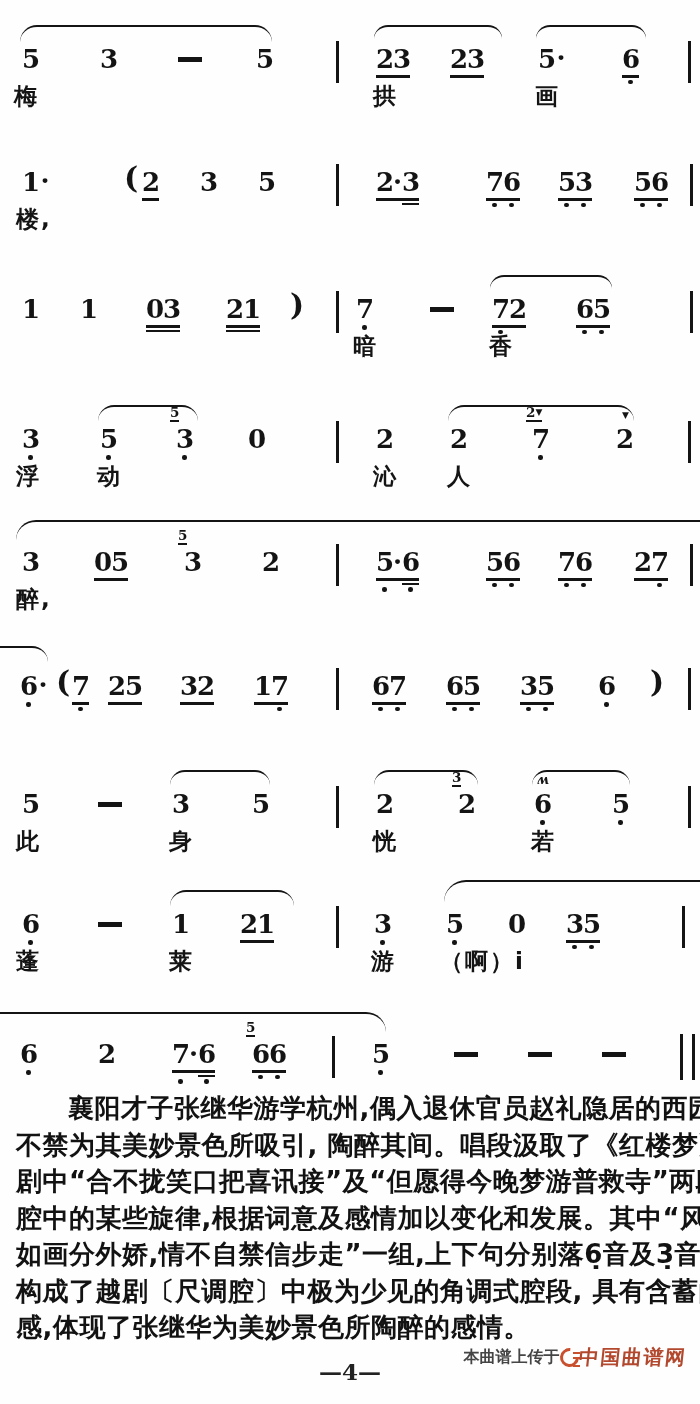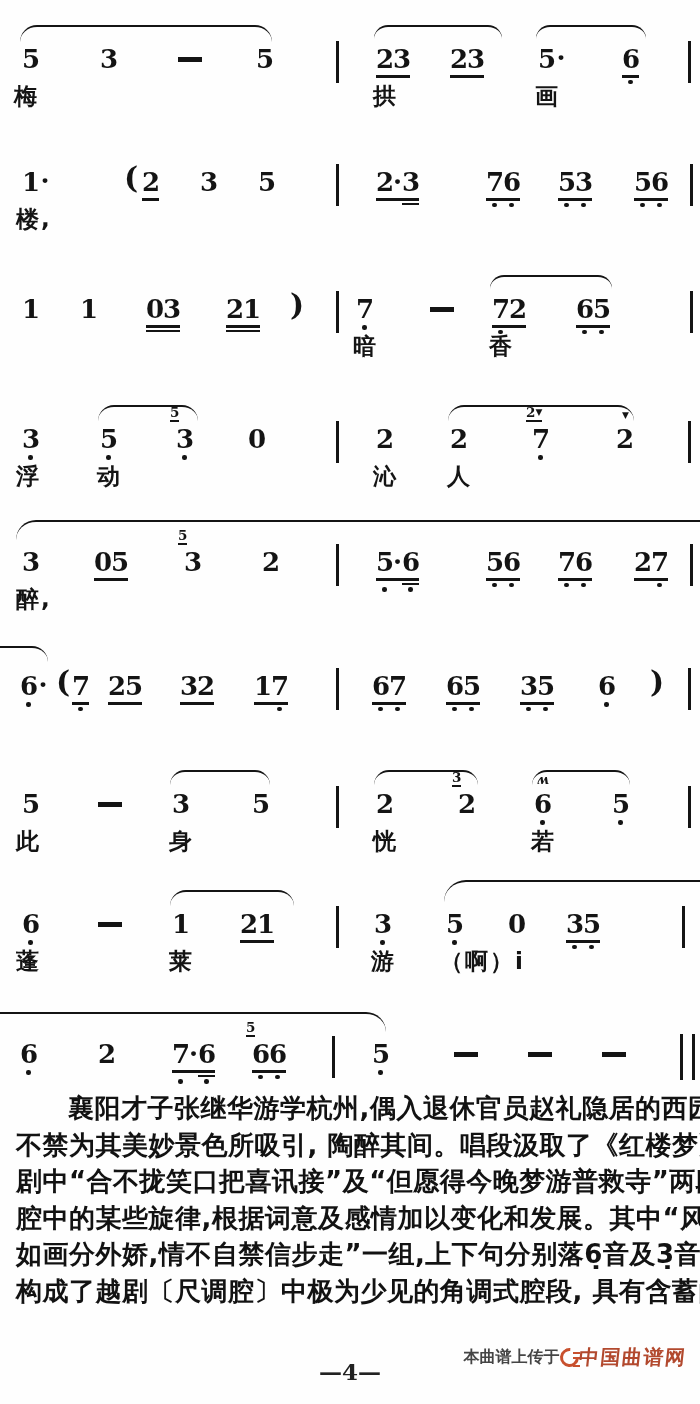--- a/index.html
+++ b/index.html
@@ -762,20 +762,21 @@
     <div class="dbar" style="left: 680px; top: 1034px;"></div>
   </div>
 
 <div id="commentary">
   <div class="cl">襄阳才子张继华游学杭州,偶入退休官员赵礼隐居的西园,</div>
   <div class="cl">不禁为其美妙景色所吸引, 陶醉其间。唱段汲取了《红楼梦》一</div>
   <div class="cl">剧中“合不拢笑口把喜讯接”及“但愿得今晚梦游普救寺”两段唱</div>
   <div class="cl">腔中的某些旋律,根据词意及感情加以变化和发展。其中“风景</div>
   <div class="cl">如画分外娇,情不自禁信步走”一组,上下句分别落6̣音及3̣音,</div>
   <div class="cl">构成了越剧〔尺调腔〕中极为少见的角调式腔段, 具有含蓄的美</div>
+  <div class="cl">感,体现了张继华为美妙景色所陶醉的感情。</div>
 </div>
 
 <div id="page-num">—4—</div>
 
 <div id="watermark">
   <span id="wm-prefix">本曲谱上传于</span>
   <span class="logo">
       <span class="ring"></span>
       <span class="bars"></span>
     </span>

